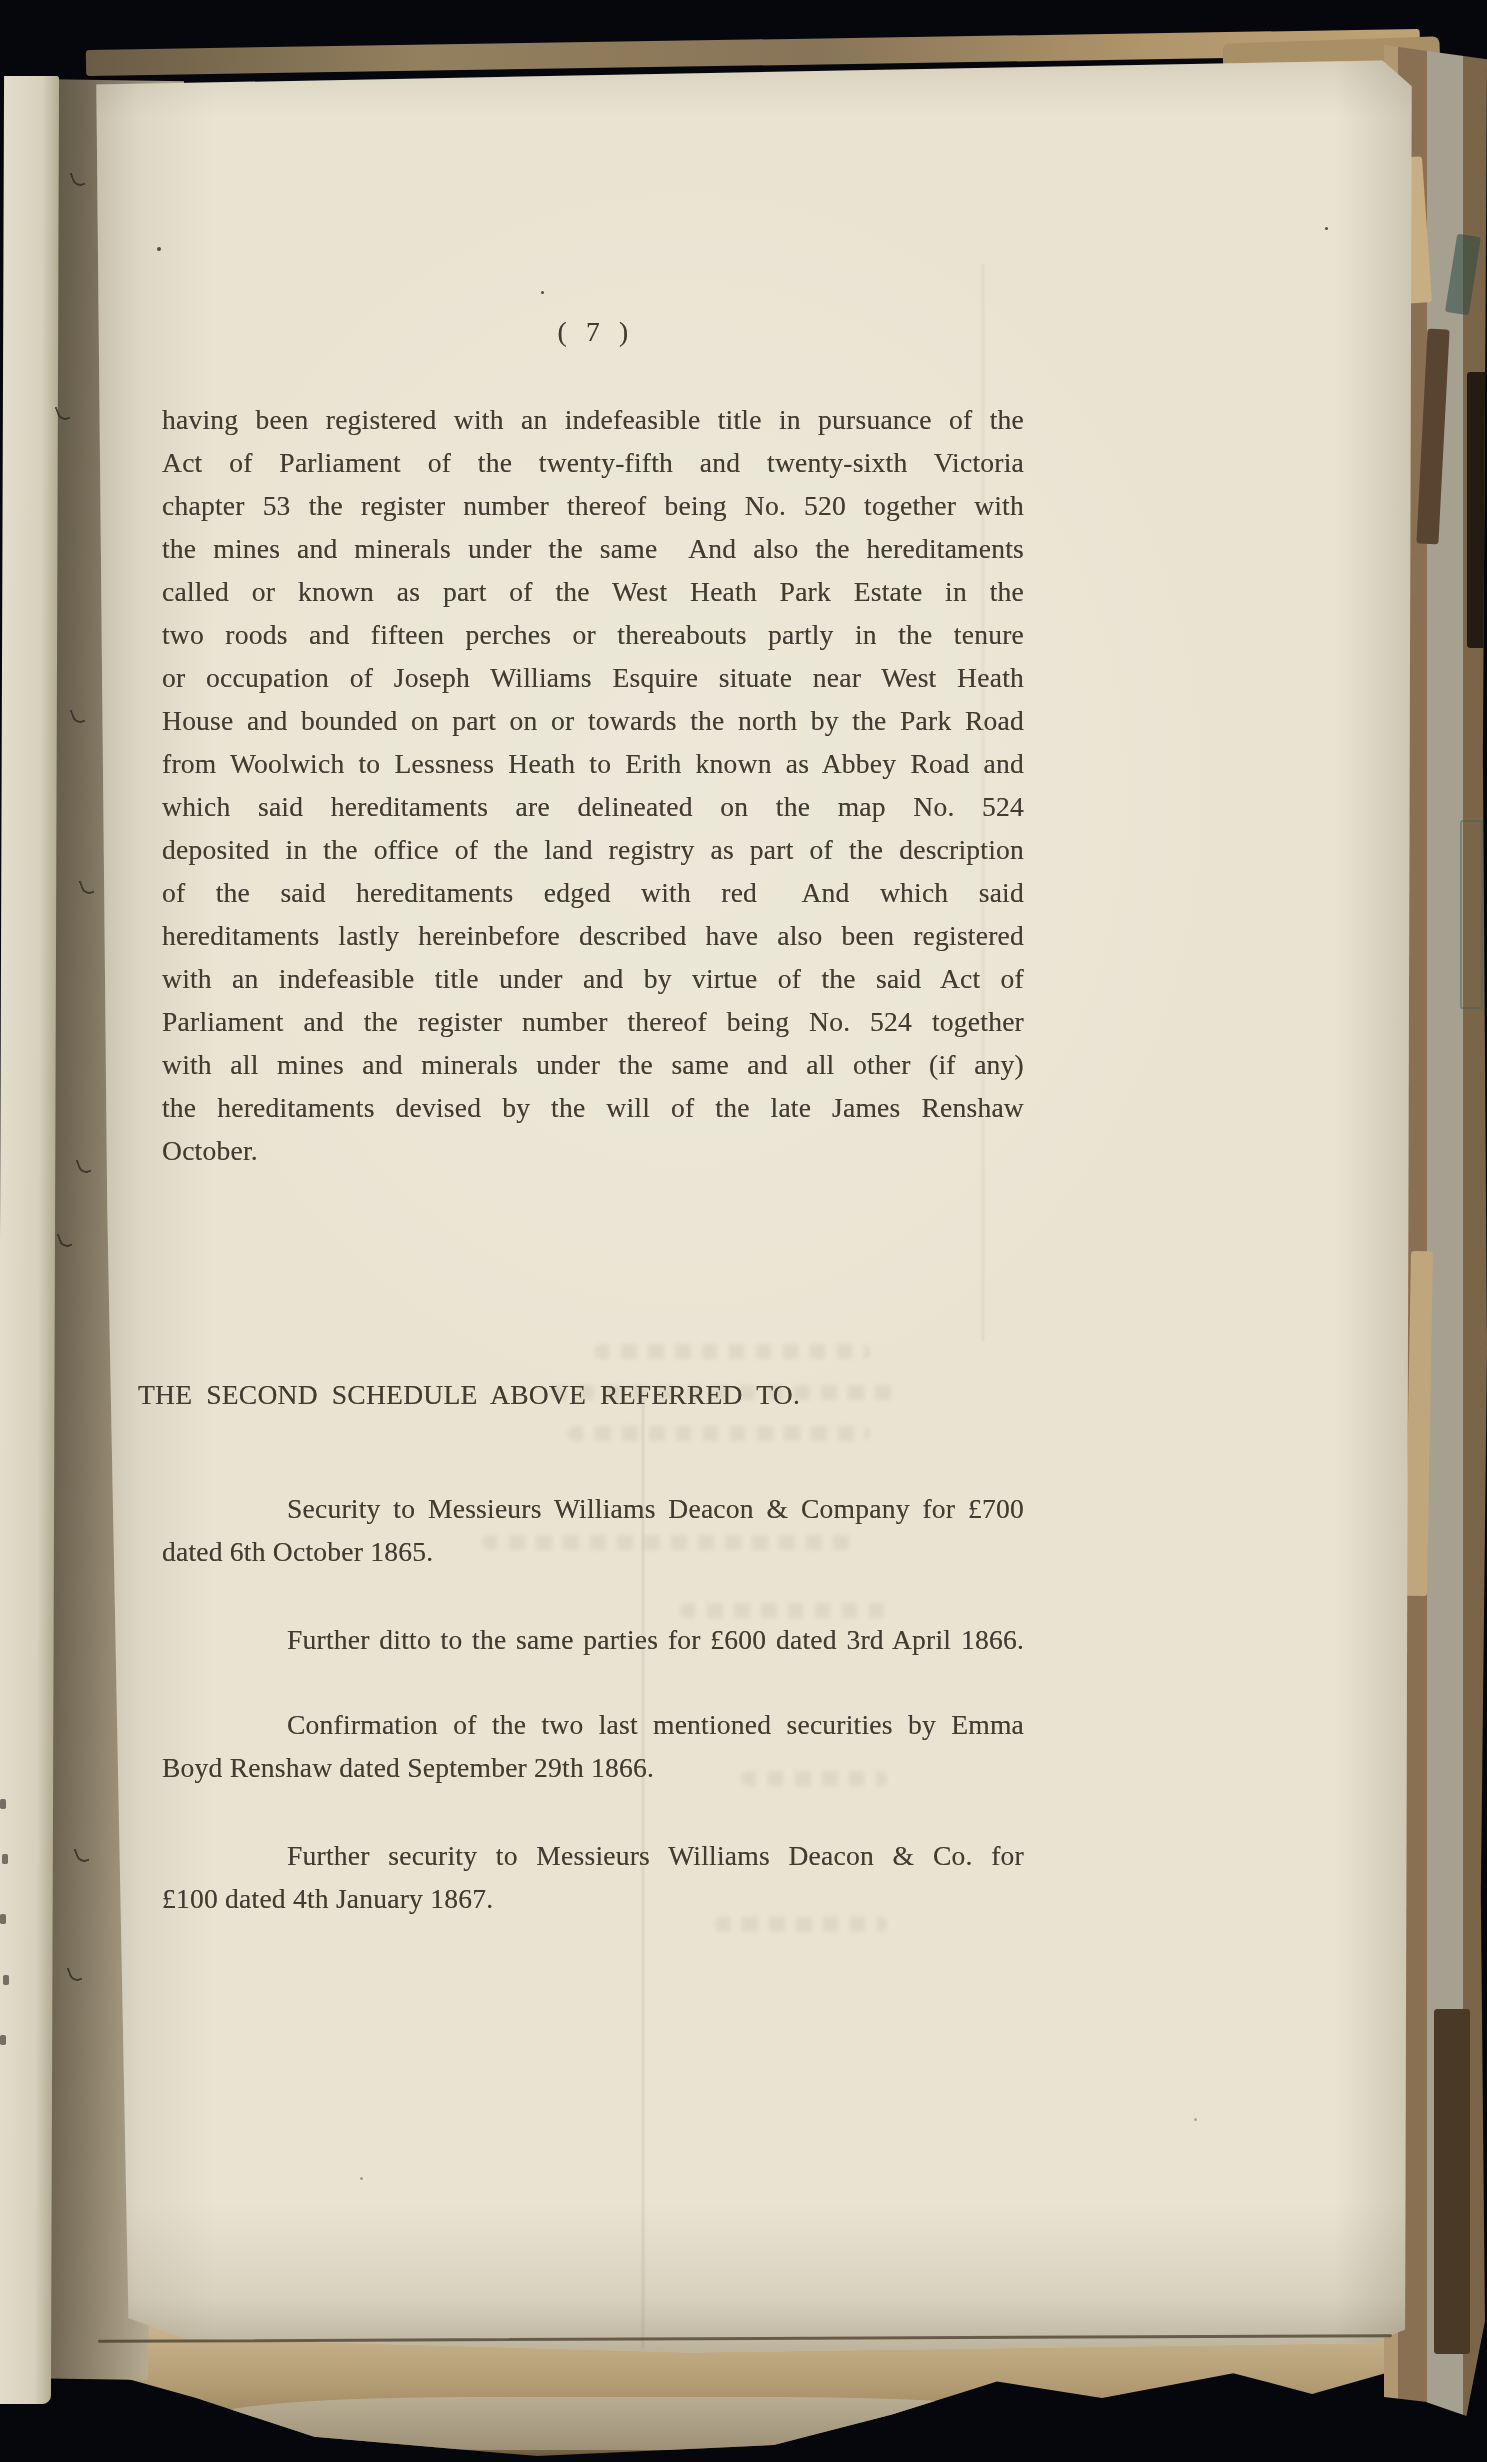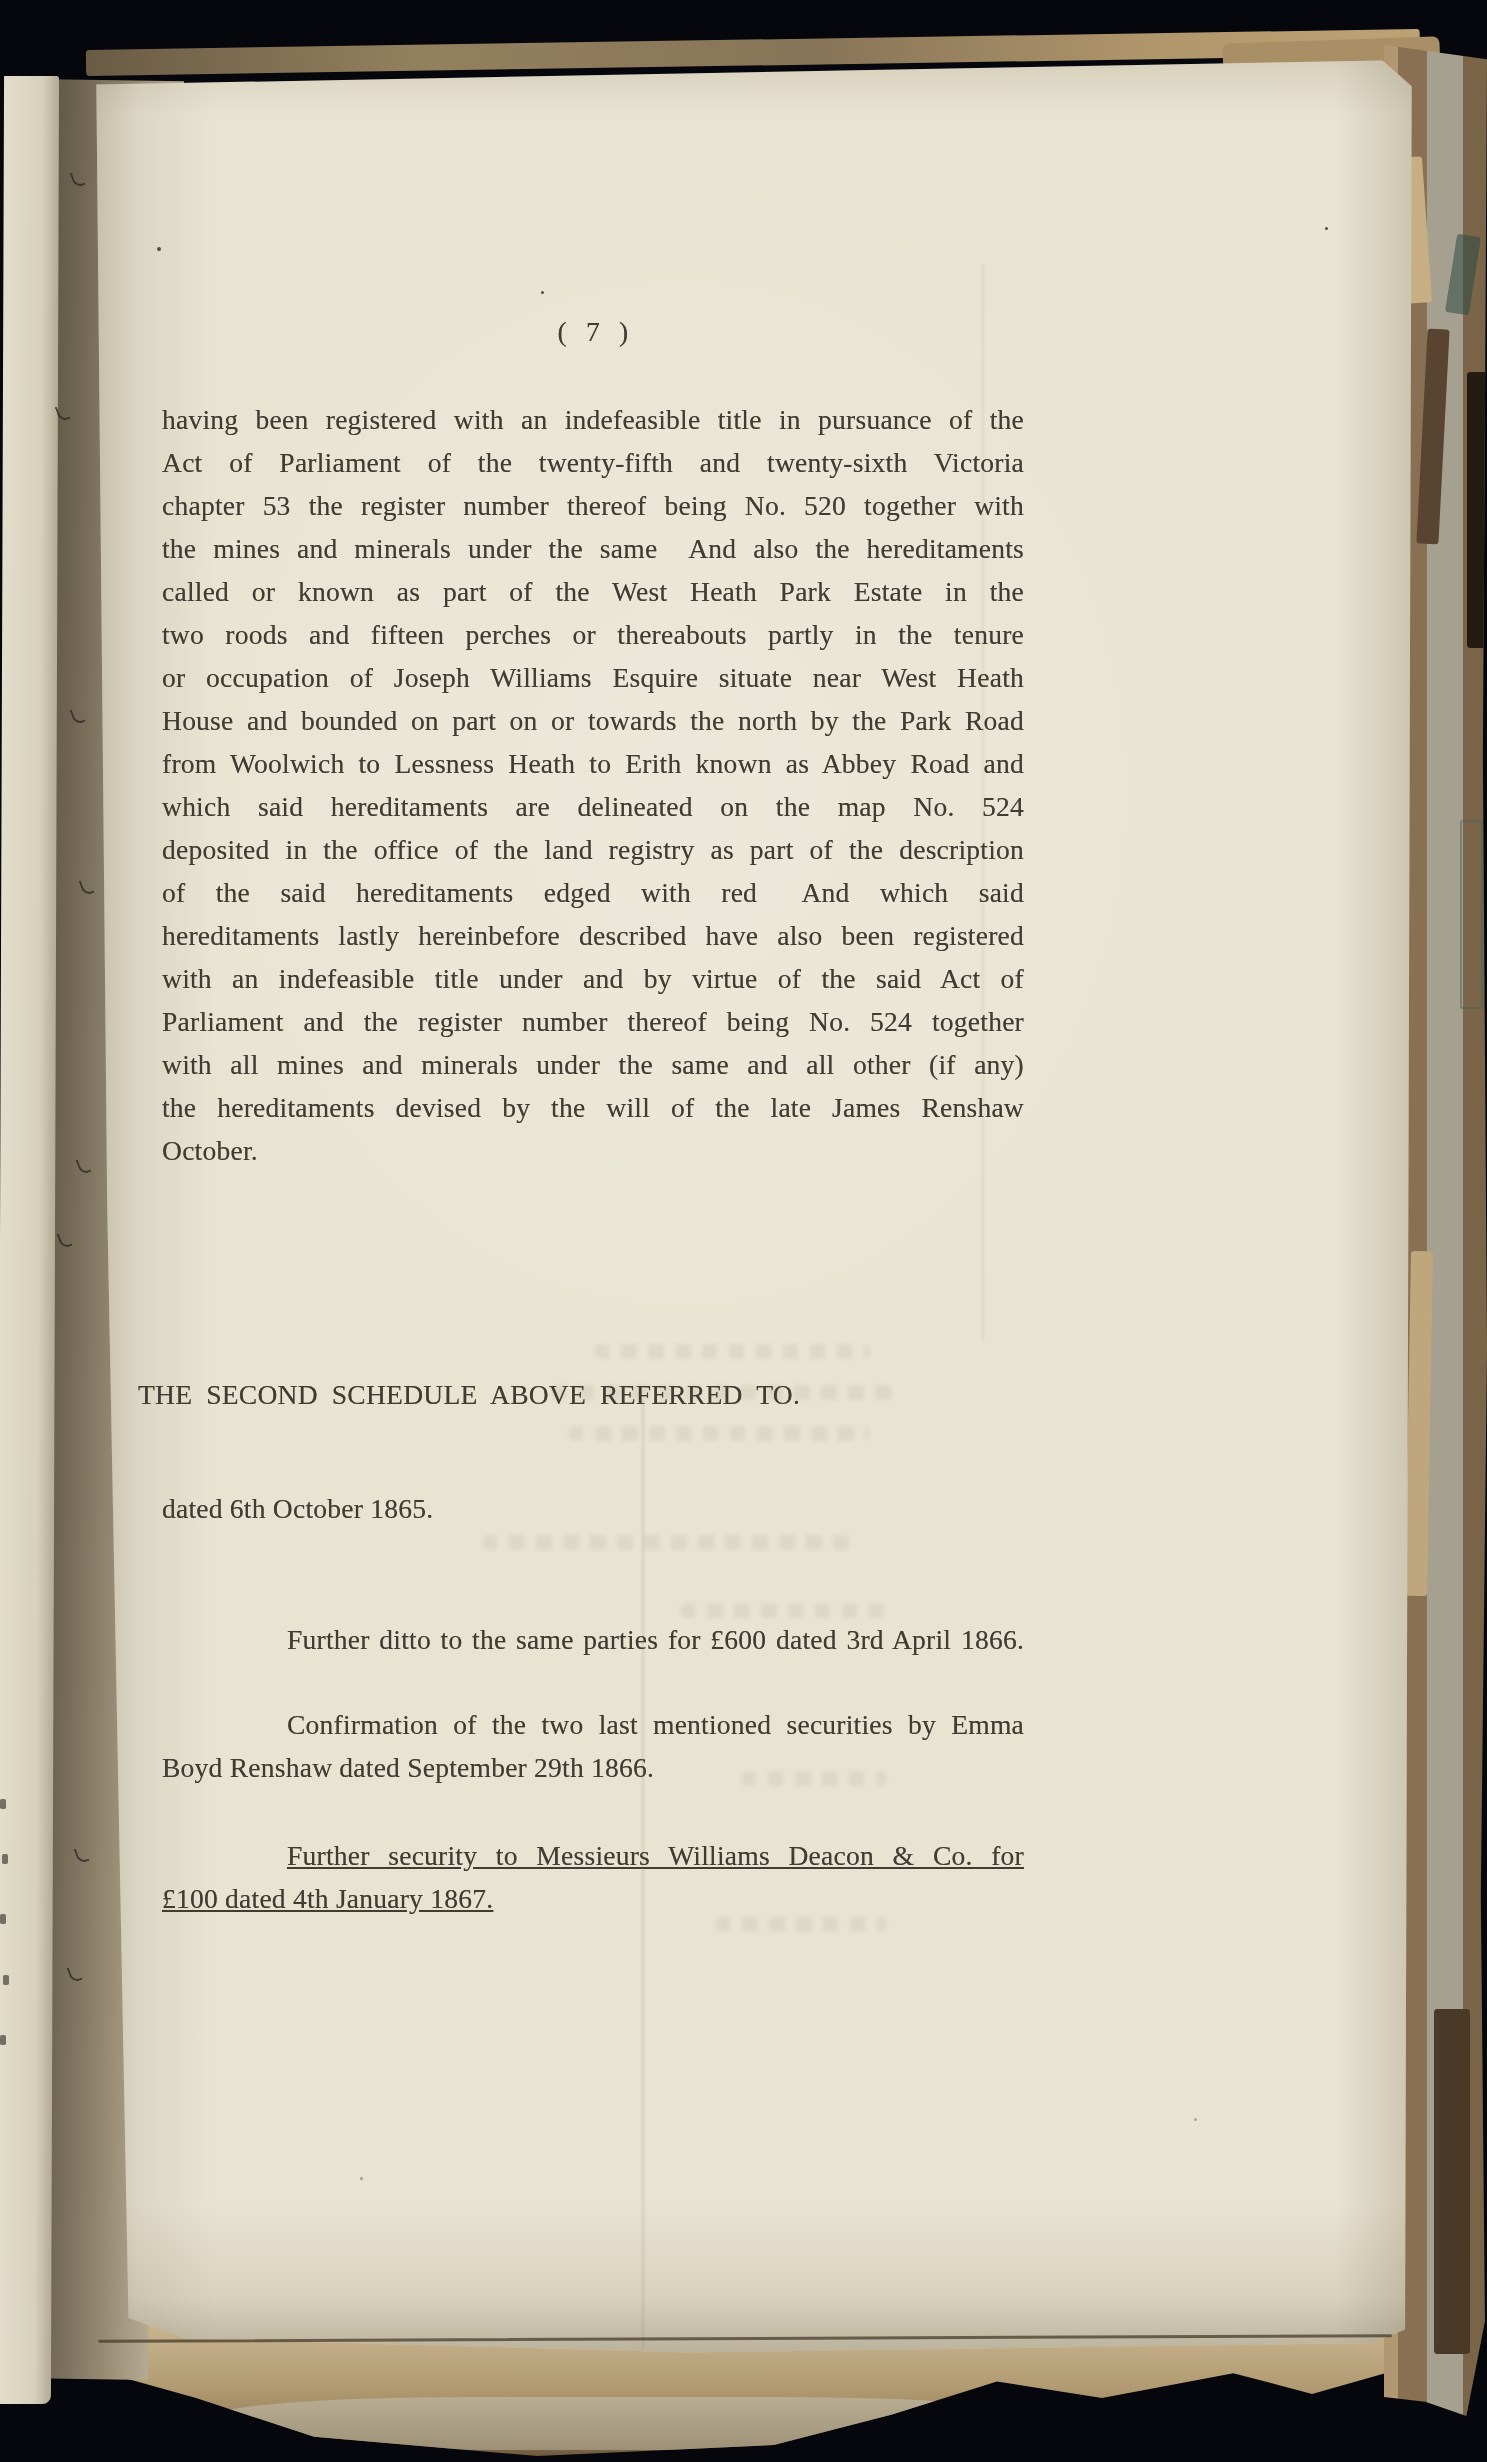--- a/index.html
+++ b/index.html
@@ -42,21 +42,21 @@
     clip-path:polygon(0.78% 1.2%,97.7% 0.15%,99.9% 1.27%,99.4% 98.8%,96.8% 99.4%,45.5% 99.8%,7.5% 99.2%,3.2% 98.3%,1.6% 50%);
     overflow:hidden;}
 
   
   .page .txt{position:absolute;color:#413c32;font-size:27.6px;line-height:43px;letter-spacing:0.2px;
     text-shadow:0 0 0.5px rgba(63,58,49,.55);}
   .pnum{left:76px;top:253px;width:862px;text-align:center;font-size:26px;word-spacing:12px;}
   .bodyblk{left:76px;top:341px;width:862px;}
   .heading{left:52px;top:1316px;width:862px;text-align:left;font-size:28.4px;letter-spacing:2.2px;word-spacing:6.9px;}
   .item{left:76px;width:862px;}
-  .i1{top:1430px;} .i2{top:1561px;} .i3{top:1646px;} .i4{top:1777px;text-decoration:underline;}
+  .i1{top:1430px;} .i2{top:1561px;} .i3{top:1646px;} .i4{top:1777px;}
   .line{text-align:justify;text-justify:inter-word;height:43px;overflow:hidden;}
   .line.fill{text-align-last:justify;}
   .line.ind{text-indent:125px;}
 
   
   .ghost{position:absolute;height:14.6px;border-radius:6.9px;filter:blur(2.2px);opacity:.13;
     background:repeating-linear-gradient(90deg,rgba(88,80,62,.6) 0 15.5px,transparent 15.5px 27px);}
   .crease{position:absolute;width:1.7px;filter:blur(0.9px);background:rgba(118,106,83,.18);}
   .speck{position:absolute;width:4.3px;height:4.3px;border-radius:50%;background:#35312a;opacity:.85;}
   .stitch{position:absolute;width:8.6px;height:13.8px;border-left:2.6px solid #2e2a22;border-bottom:2.6px solid #2e2a22;
@@ -109,20 +109,21 @@
         <div class="line fill">with an indefeasible title under and by virtue of the said Act of</div>
         <div class="line fill">Parliament and the register number thereof being No. 524 together</div>
         <div class="line fill">with all mines and minerals under the same and all other (if any)</div>
         <div class="line fill">the hereditaments devised by the will of the late James Renshaw</div>
         <div class="line">October.</div>
       </div>
 
     <div class="txt heading">THE SECOND SCHEDULE ABOVE REFERRED TO.</div>
 
     <div class="txt item i1">
+        <div class="line fill ind">Security to Messieurs Williams Deacon &amp; Company for £700</div>
         <div class="line">dated 6th October 1865.</div>
       </div>
     <div class="txt item i2">
         <div class="line fill ind">Further ditto to the same parties for £600 dated 3rd April 1866.</div>
       </div>
     <div class="txt item i3">
         <div class="line fill ind">Confirmation of the two last mentioned securities by Emma</div>
         <div class="line">Boyd Renshaw dated September 29th 1866.</div>
       </div>
     <div class="txt item i4">

